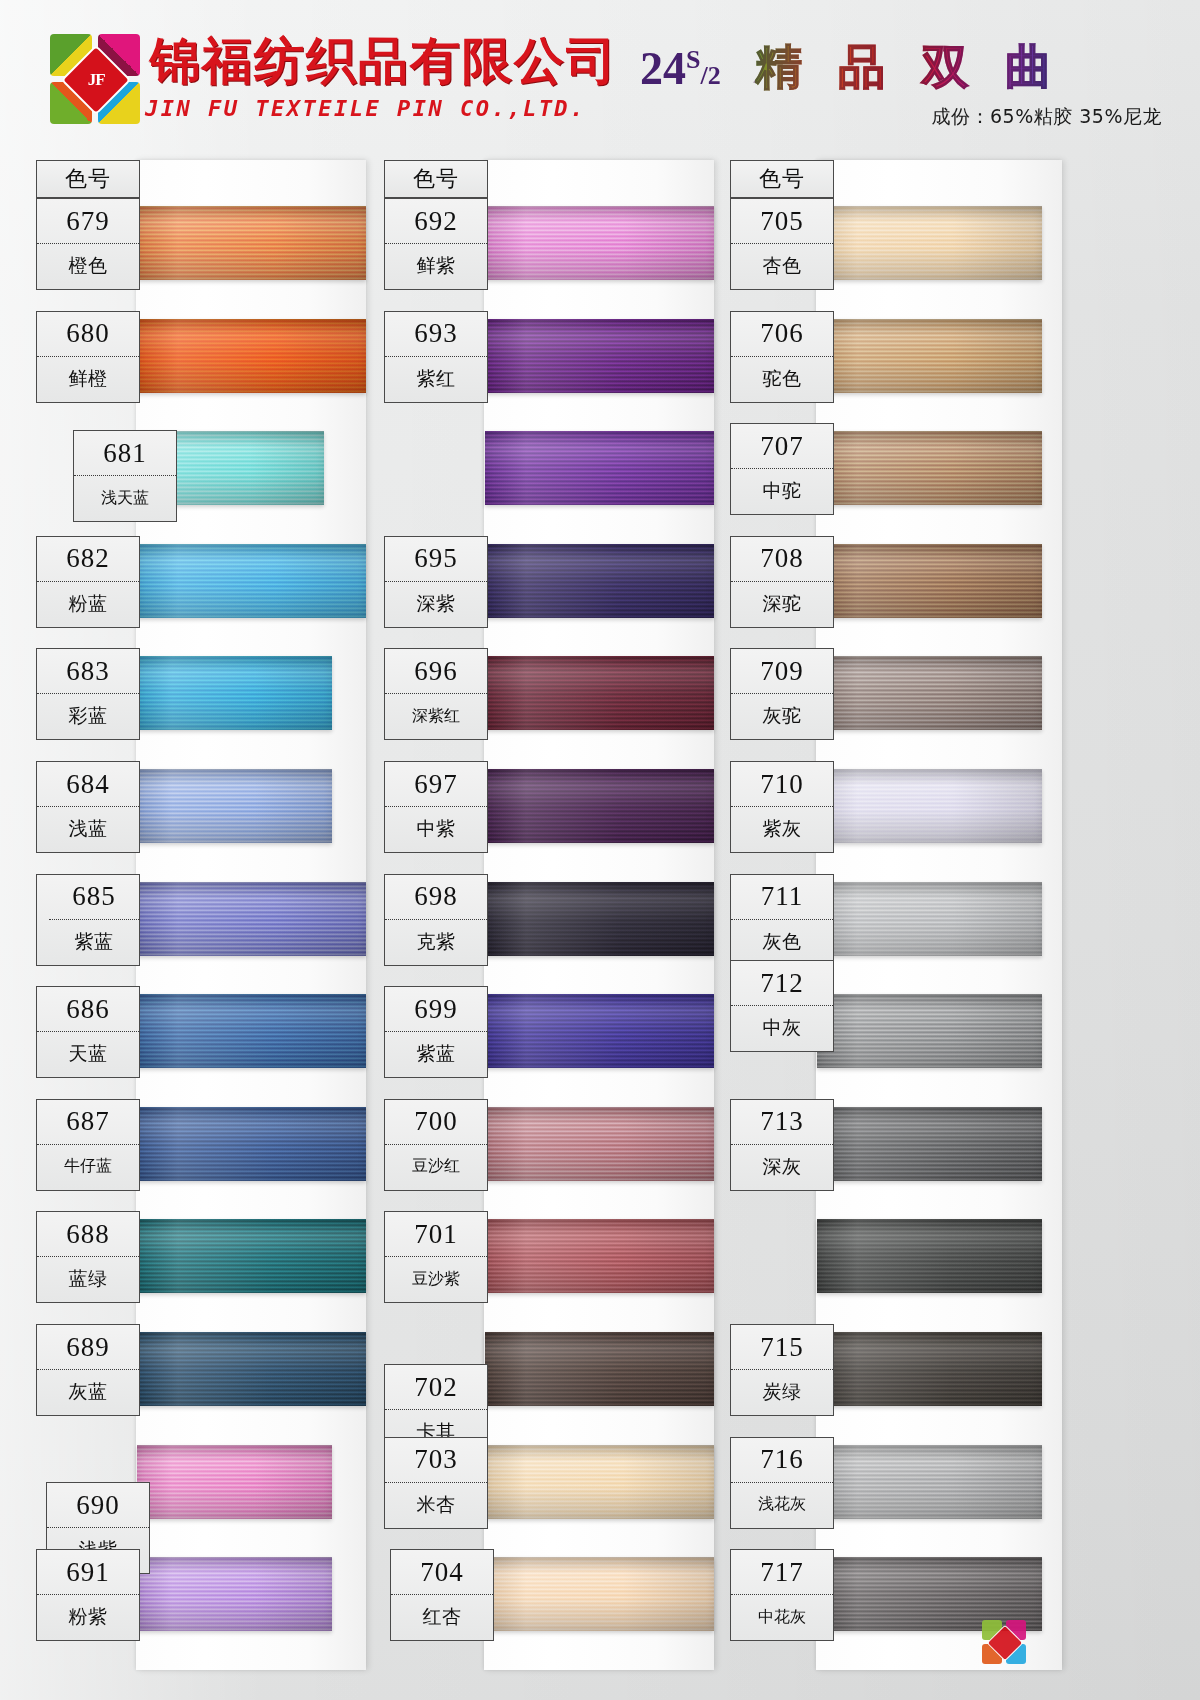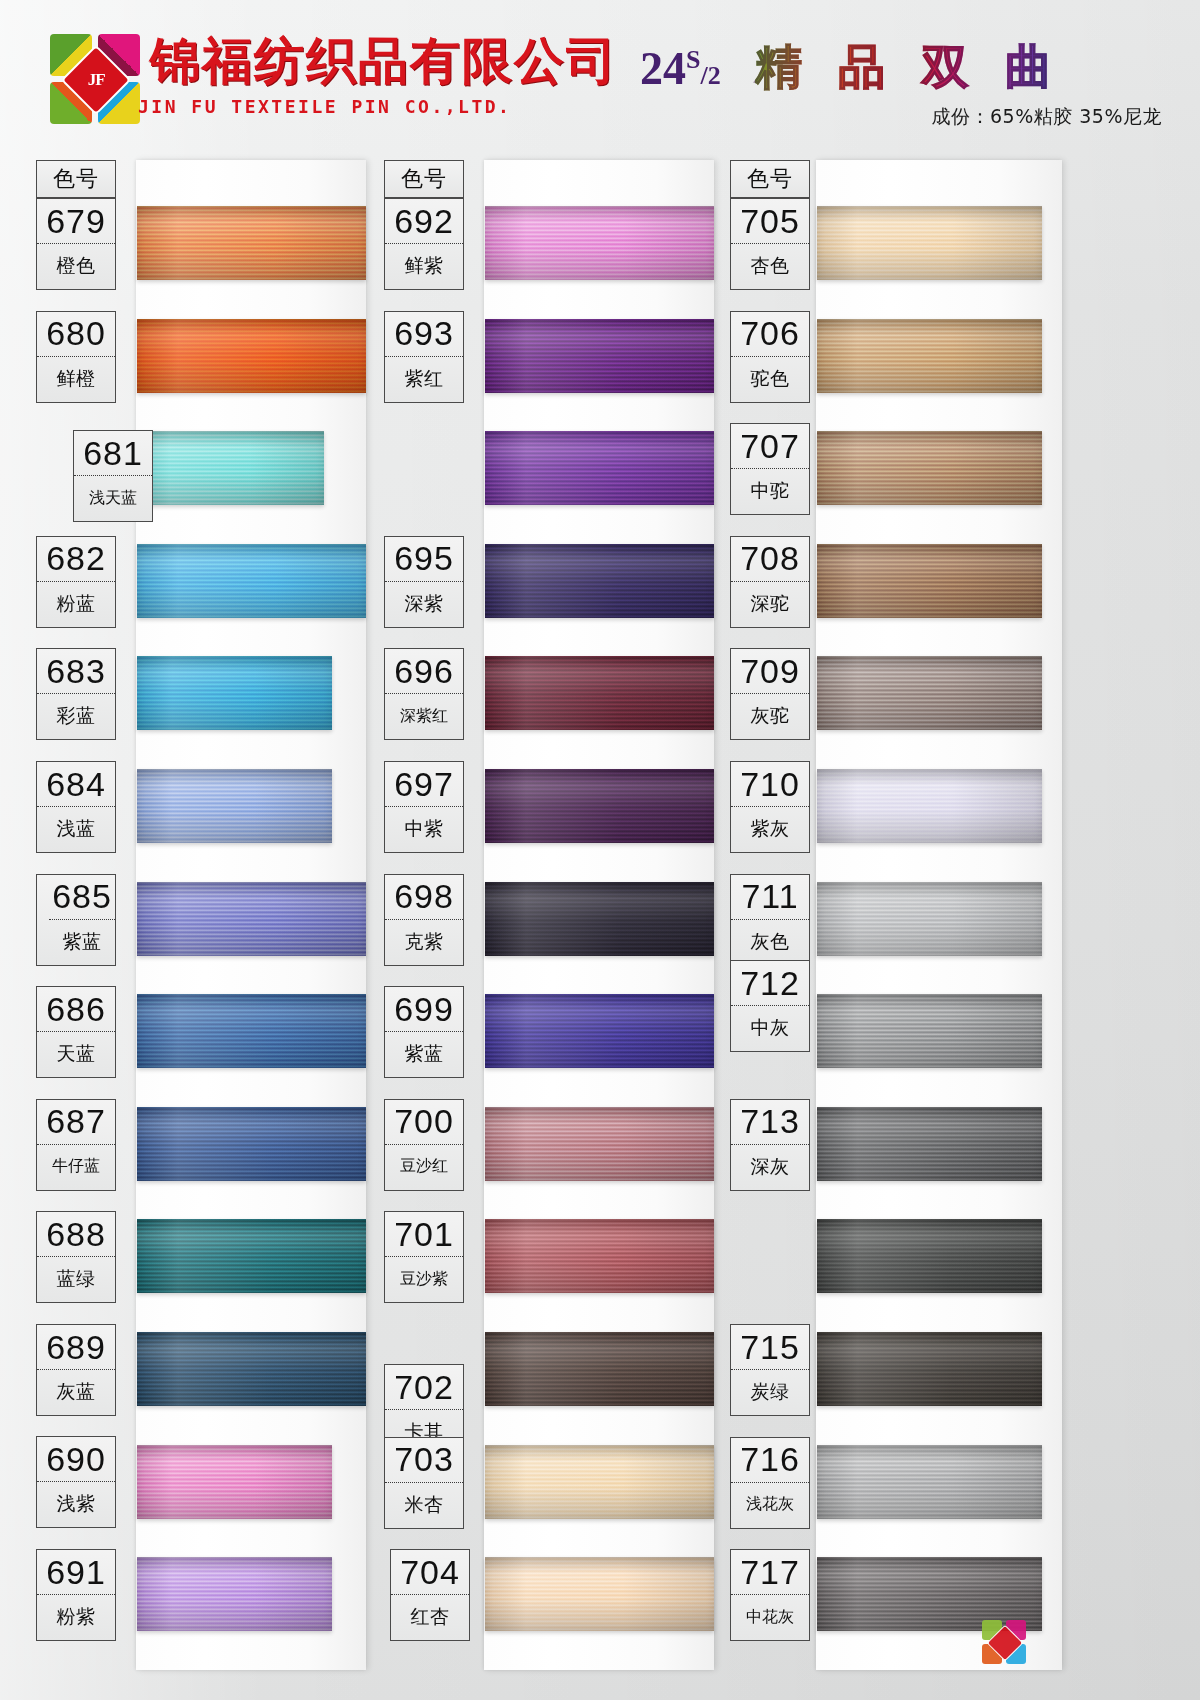--- a/index.html
+++ b/index.html
@@ -43,24 +43,25 @@
     font-family:"Liberation Serif", serif; letter-spacing:-1px;
   }
   .brand-cn{
     position:absolute; left:150px; top:34px;
     font-size:50px; font-weight:bold; color:#d8141c;
     letter-spacing:2px; line-height:54px;
     text-shadow:1px 1px 0 #8c0a0f;
     font-family:"DejaVu Sans", sans-serif;
   }
   .brand-en{
-    position:absolute; left:138px; top:96px;
-    font-size:18px; font-weight:bold; color:#d8141c;
+    position:absolute; left:145px; top:96px;
+    font-size:22px; font-weight:bold; color:#d8141c;
     letter-spacing:2.5px;
     font-family:"DejaVu Sans Mono", monospace;
+    font-style:italic;
   }
   .count{
     position:absolute; left:640px; top:42px;
     font-size:46px; font-weight:bold; color:#45206e;
     font-family:"Liberation Serif", serif;
   }
   .count sup{ font-size:26px; }
   .count .frac{ font-size:26px; }
   .title-cn{
     position:absolute; left:755px; top:36px;
@@ -85,30 +86,30 @@
 
   
   .strip{
     position:absolute; left:118px; top:10px; width:230px; height:1510px;
     background:linear-gradient(90deg,#fdfdfd 0%, #ffffff 30%, #fbfbfb 75%, #f0f0f0 100%);
     box-shadow:2px 0 6px rgba(0,0,0,0.12), -1px 0 3px rgba(0,0,0,0.06);
   }
   .col.c3 .strip{ left:104px; width:246px; }
 
   .label{
-    position:absolute; left:18px; width:80px; height:92px;
+    position:absolute; left:18px; width:104px; height:92px;
     border:1.6px solid #4a4a4a;
     background:linear-gradient(180deg,#f3f3f3,#e6e7e7);
     z-index:4;
   }
   .label .num{
     height:45px; display:flex; align-items:center; justify-content:center;
-    font-size:34px; color:#111; letter-spacing:1px;
+    font-size:27px; color:#111; letter-spacing:1px;
     border-bottom:1.6px dotted #3a3a3a;
-    font-family:Liberation Sans, sans-serif;
+    font-family:Liberation Serif, serif;
   }
   .label .name{
     height:44px; display:flex; align-items:center; justify-content:center;
     font-size:19px; color:#111; letter-spacing:0.5px;
     font-family:"DejaVu Sans", sans-serif;
     white-space:nowrap;
   }
   .label .name.n3{ font-size:16px; letter-spacing:0; }
   .label.head{
     height:38px;
@@ -285,21 +286,21 @@
         </div>
         <div class="label" style="top: 1174px;">
           <div class="num">689</div>
           <div class="name">灰蓝</div>
         </div>
         <div class="skein" style="left: 119px; width: 195px; top: 1294.6px; background: linear-gradient(rgb(240, 147, 207) 0%, rgb(232, 127, 196) 48%, rgb(240, 147, 207) 100%);">
           <div class="fib"></div>
           <div class="shade"></div>
           <div class="gloss"></div>
         </div>
-        <div class="label" style="top: 1286px;">
+        <div class="label" style="top: 1332px; margin-left: 10px;">
           <div class="num">690</div>
           <div class="name">浅紫</div>
         </div>
         <div class="skein" style="left: 119px; width: 195px; top: 1407.2px; background: linear-gradient(rgb(197, 156, 232) 0%, rgb(183, 138, 224) 48%, rgb(197, 156, 232) 100%);">
           <div class="fib"></div>
           <div class="shade"></div>
           <div class="gloss"></div>
         </div>
         <div class="label" style="top: 1399.2px;">
           <div class="num">691</div>

